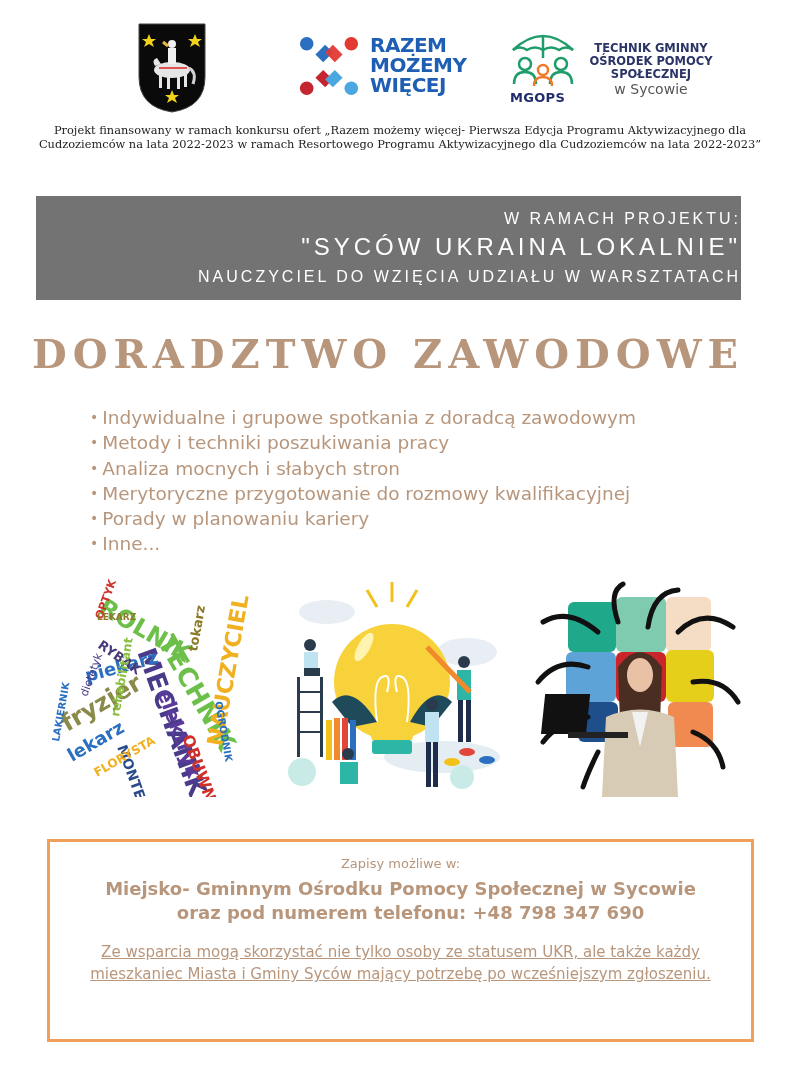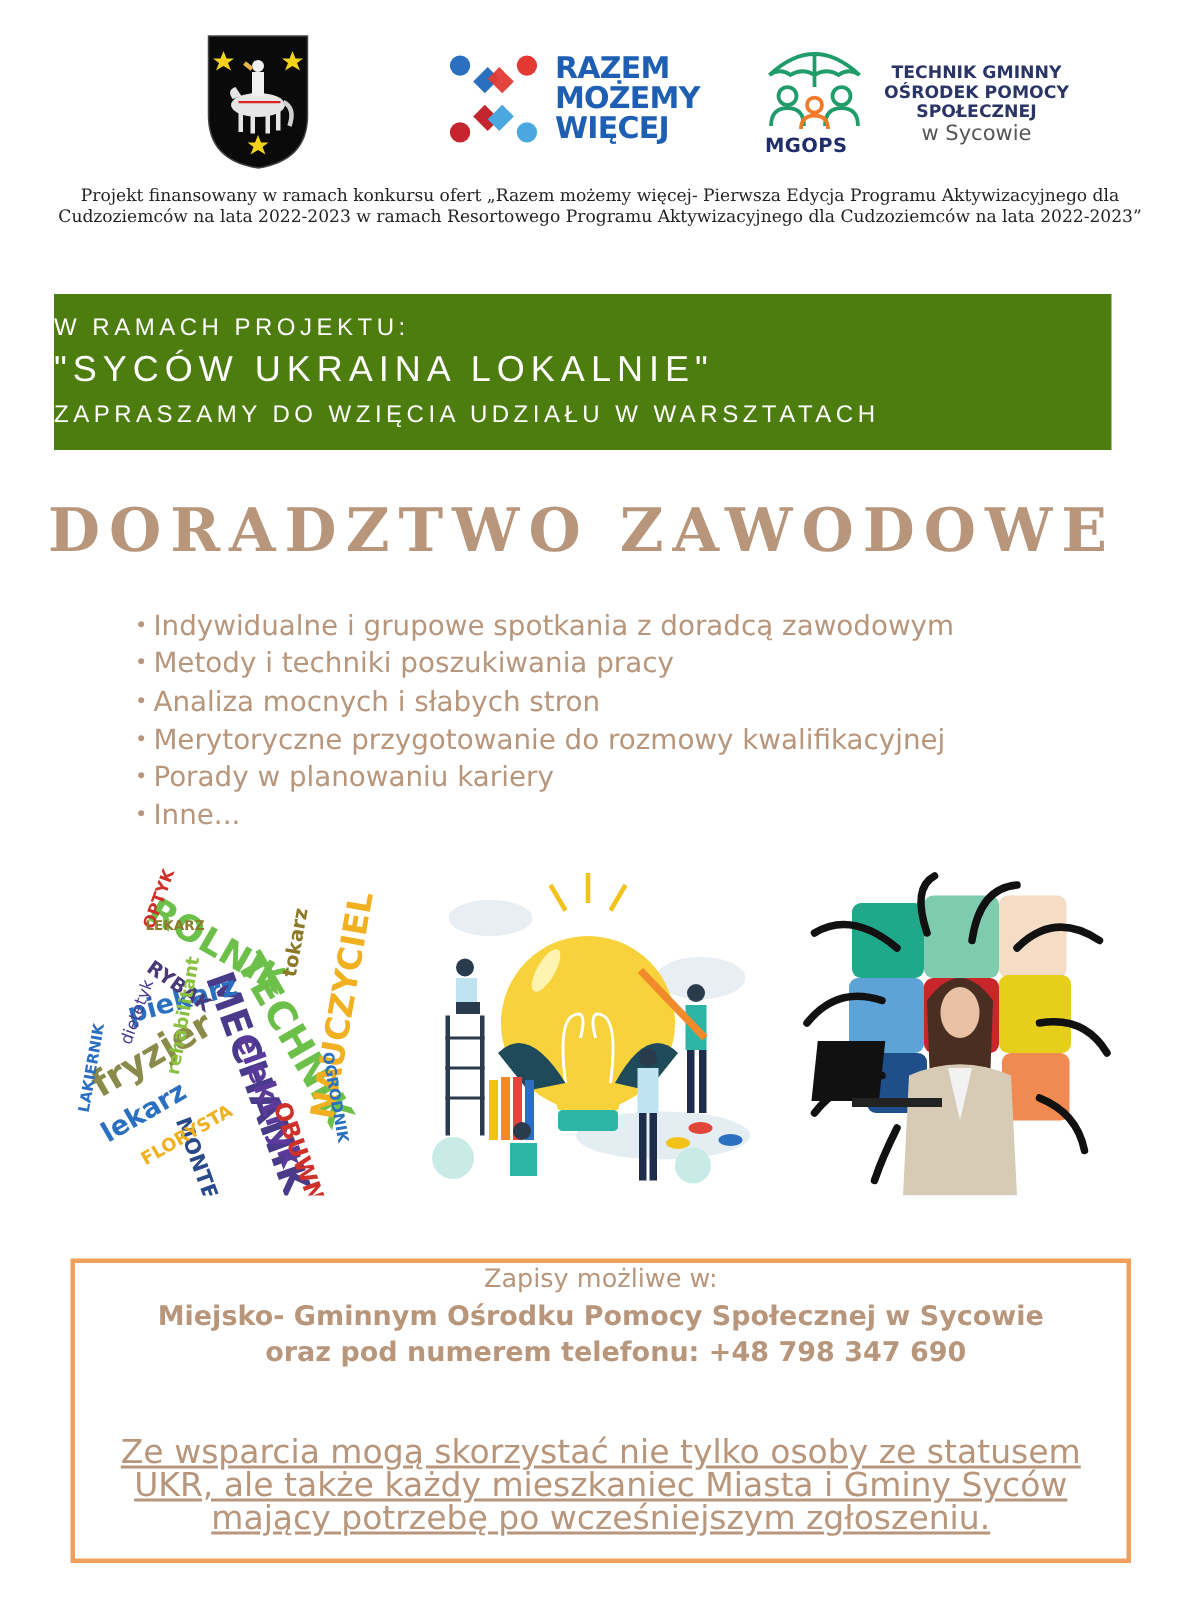--- a/index.html
+++ b/index.html
@@ -12,45 +12,45 @@
   .razem-text { position: absolute; left: 72px; top: 0; font-family: "DejaVu Sans", sans-serif; font-weight: bold; color: #1e5fb3; font-size: 20px; line-height: 20px; letter-spacing: -0.5px; }
   .mgops { left: 508px; top: 28px; width: 210px; height: 80px; }
   .mgops-text { position: absolute; left: 78px; top: 14px; font-family: "DejaVu Sans", sans-serif; font-weight: bold; color: #2a3466; font-size: 11.5px; line-height: 13px; text-align: center; width: 130px; }
   .mgops-sub { display: block; font-weight: normal; font-size: 14px; color: #555; margin-top: 2px; }
   .mgops-label { position: absolute; left: 2px; top: 62px; font-family: "DejaVu Sans", sans-serif; font-weight: bold; font-size: 13px; color: #1f2d6b; letter-spacing: 0.3px; }
 
   
   .funding { left: 20px; top: 123px; width: 760px; text-align: center; font-family: "DejaVu Serif", serif; font-size: 11.4px; line-height: 14px; color: #222; }
 
   
-  .banner { left: 36px; top: 196px; width: 705px; height: 104px; background: #4d7c0f; color: #ffffff; text-align: left; }
+  .banner { left: 36px; top: 196px; width: 705px; height: 104px; background: #737373; color: #ffffff; text-align: right; }
   .banner .l1 { margin-top: 13px; font-size: 16px; letter-spacing: 3px; line-height: 20px; }
   .banner .l2 { margin-top: 4px; font-size: 24px; letter-spacing: 4px; line-height: 28px; }
   .banner .l3 { margin-top: 6px; font-size: 16px; letter-spacing: 3px; line-height: 20px; }
 
   
   .title { left: 0; top: 330px; width: 776px; text-align: center; font-family: "DejaVu Serif", serif; font-weight: bold; font-size: 40px; letter-spacing: 6px; color: #b8967c; }
 
   
   .bullets { left: 90px; top: 405px; margin: 0; padding: 0; list-style: none; color: #b8967c; font-family: "DejaVu Sans", sans-serif; font-size: 18.5px; line-height: 24.3px; }
   .bullets li::before { content: "\2022"; margin-right: 4px; font-size: 14px; vertical-align: 2px; }
 
   
   .pic { top: 572px; width: 225px; height: 225px; }
   .pic1 { left: 37px; }
   .pic2 { left: 282px; }
   .pic3 { left: 528px; }
   .pic svg { width: 100%; height: 100%; display: block; }
 
   
   .contact { left: 47px; top: 839px; width: 701px; height: 197px; border: 3.5px solid #f0a05a; text-align: center; color: #b8967c; font-family: "DejaVu Sans", sans-serif; }
-  .contact .c1 { font-size: 17px; line-height: 22px; }
+  .contact .c1 { margin-top: 11px; font-size: 13px; line-height: 22px; }
   .contact .c2 { margin-top: 2px; font-size: 18px; font-weight: bold; line-height: 24px; }
   .contact .c3 { font-size: 18px; font-weight: bold; line-height: 24px; padding-left: 20px; }
-  .contact .c4 { margin: 44px auto 0; width: 660px; font-size: 22px; line-height: 22px; text-decoration: underline; }
+  .contact .c4 { margin: 16px auto 0; width: 660px; font-size: 15px; line-height: 22px; text-decoration: underline; }
 </style>
 </head>
 <body>
 
 <div class="abs crest">
   <svg viewBox="0 0 70 92">
     <path d="M2 2 H68 V55 Q68 85 35 90 Q2 85 2 55 Z" fill="#0a0a0a" stroke="#444" stroke-width="1"></path>
     <polygon points="12,12 14,17 19,17 15,20 17,25 12,22 7,25 9,20 5,17 10,17" fill="#f2d21b"></polygon>
     <polygon points="58,12 60,17 65,17 61,20 63,25 58,22 53,25 55,20 51,17 56,17" fill="#f2d21b"></polygon>
     <polygon points="35,68 37,73 42,73 38,76 40,81 35,78 30,81 32,76 28,73 33,73" fill="#f2d21b"></polygon>
@@ -105,21 +105,21 @@
     <div>SPOŁECZNEJ</div>
     <span class="mgops-sub">w Sycowie</span>
   </div>
 </div>
 
 <div class="abs funding">Projekt finansowany w ramach konkursu ofert „Razem możemy więcej- Pierwsza Edycja Programu Aktywizacyjnego dla Cudzoziemców na lata 2022-2023 w ramach Resortowego Programu Aktywizacyjnego dla Cudzoziemców na lata 2022-2023”</div>
 
 <div class="abs banner">
   <div class="l1">W RAMACH PROJEKTU:</div>
   <div class="l2">"SYCÓW UKRAINA LOKALNIE"</div>
-  <div class="l3">ZAPRASZAMY DO WZIĘCIA UDZIAŁU W WARSZTATACH</div>
+  <div class="l3">NAUCZYCIEL DO WZIĘCIA UDZIAŁU W WARSZTATACH</div>
 </div>
 
 <div class="abs title">DORADZTWO ZAWODOWE</div>
 
 <ul class="abs bullets">
   <li>Indywidualne i grupowe spotkania z doradcą zawodowym</li>
   <li>Metody i techniki poszukiwania pracy</li>
   <li>Analiza mocnych i słabych stron</li>
   <li>Merytoryczne przygotowanie do rozmowy kwalifikacyjnej</li>
   <li>Porady w planowaniu kariery</li>

